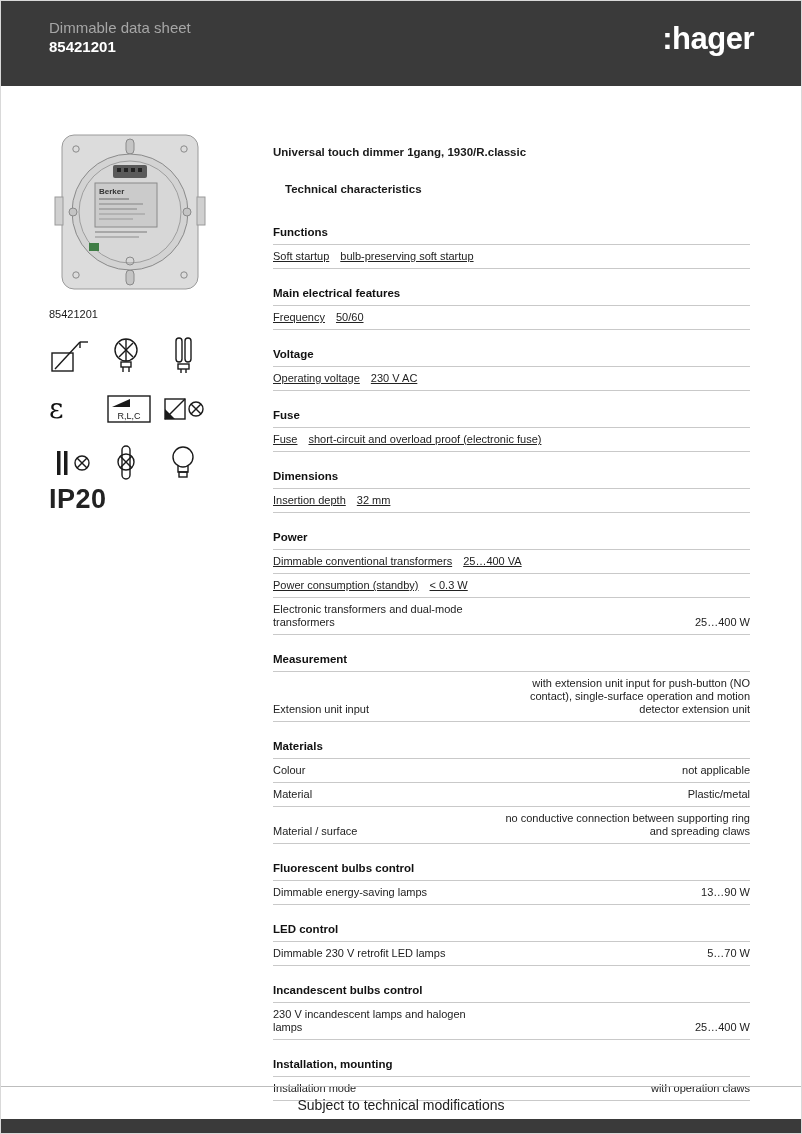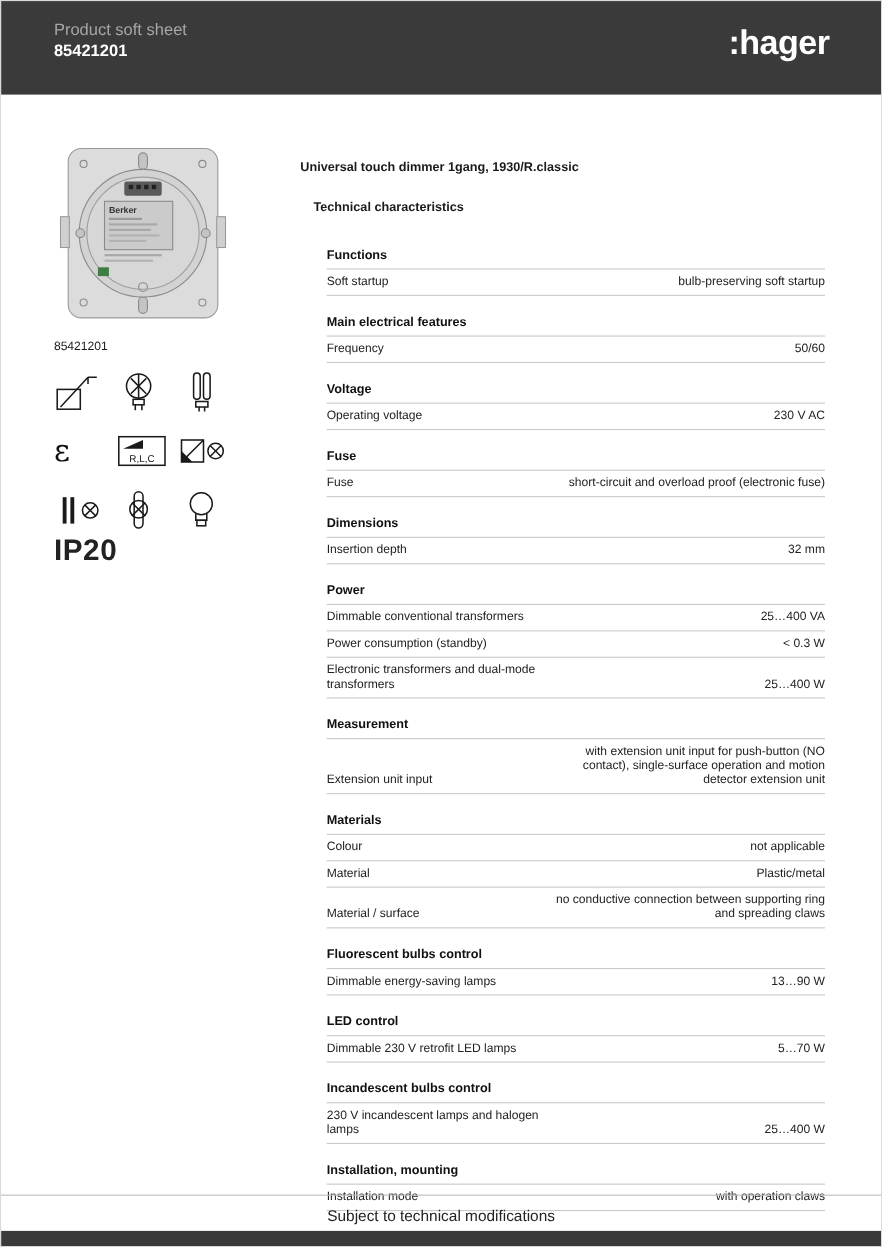--- a/index.html
+++ b/index.html
@@ -21,47 +21,47 @@
                column-gap:1px; row-gap:12px; align-items:center; justify-items:start; }
   .icon-cell { width:48px; height:42px; display:flex; align-items:center; justify-content:flex-start; }
   .epsilon { font-size:28px; color:#111; font-family:"DejaVu Serif", serif; line-height:1; }
   .ip-rating { font-size:27px; font-weight:600; color:#222; letter-spacing:0.5px; }
 
   
   .main { position:absolute; left:272px; top:145px; width:477px; }
   .title { font-size:11.5px; font-weight:bold; margin:0 0 24px; line-height:13px; }
   .subtitle { font-size:11.5px; font-weight:bold; margin:12px; line-height:13px; }
   .sections { margin-top:0; }
-  .section { margin-top:18px;margin-left:24px; }
+  .section { margin-top:18px; }
   .section:first-child { margin-top:30px; }
   .section-title { font-size:11.5px; font-weight:bold; line-height:13px;
                    padding-bottom:5px; border-bottom:1px solid #c9c9c9; color:#111; }
   .row { display:flex; border-bottom:1px solid #c9c9c9; padding:5px 0;
          font-size:11px; line-height:13px; color:#222; }
-  .row.inline { justify-content:space-between; gap:11px; }
+  .row.inline { justify-content:flex-start; gap:11px;text-decoration:underline; }
   .row.right { justify-content:space-between; align-items:flex-end; }
   .row.right .label { max-width:200px; }
   .row.right .value { max-width:252px; text-align:right; margin-left:auto; }
 
   
   .footer-rule { position:absolute; left:0; right:0; top:1085px; border-top:1px solid #bdbdbd; }
   .footer-text { position:absolute; left:0; right:0; top:1096px; text-align:center;
                  font-size:14px; color:#222; }
   .bottom-bar { position:absolute; left:0; right:0; bottom:0; height:14px; background:#3a3a3a; }
 
   svg .stroke { stroke:#1a1a1a; fill:none; stroke-width:1.4; }
   svg .fill { fill:#1a1a1a; stroke:none; }
 </style>
 </head>
 <body>
 
 <div class="page">
 
   <div class="header">
-    <div class="doc-type">Product soft sheet</div>
+    <div class="doc-type">Dimmable data sheet</div>
     <div class="product-id">85421201</div>
     <div class="brand">:hager</div>
   </div>
 
   <div class="left-col">
 
     
     <svg width="162" height="168" viewBox="0 0 162 168">
       <rect x="13" y="6" width="136" height="154" rx="12" fill="#dcdcdc" stroke="#9a9a9a"></rect>
       <rect x="6" y="68" width="8" height="28" fill="#d0d0d0" stroke="#9a9a9a"></rect>

